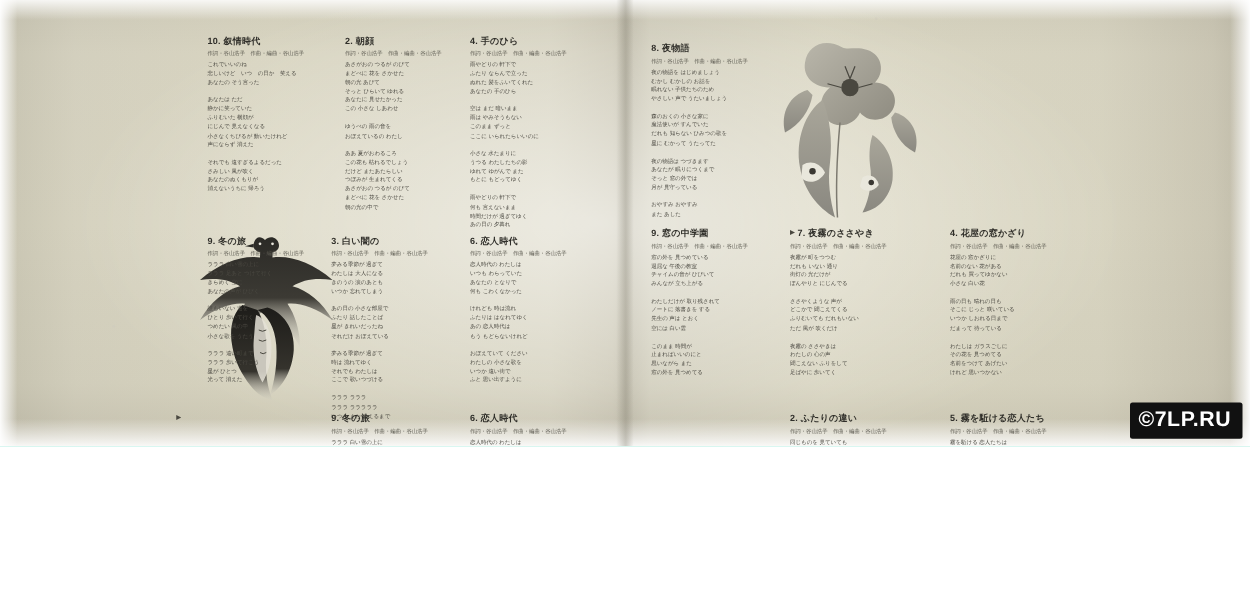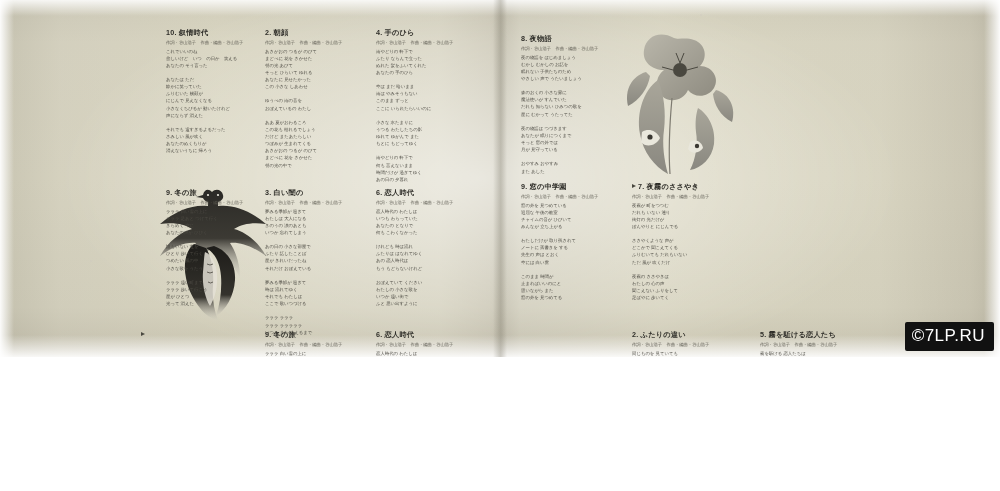--- a/index.html
+++ b/index.html
@@ -23,21 +23,21 @@
   .blk-title{font-size:7.2px;font-weight:bold;letter-spacing:.2px;color:#2f2e29;white-space:nowrap;}
   .blk-credit{font-size:4.3px;color:#5a584f;margin-top:1.5px;white-space:nowrap;}
   .lyrics{margin-top:3px;font-size:4.4px;line-height:1.62;color:#4c4a43;white-space:pre-wrap;}
   .lyrics.wide{font-size:4.5px;line-height:1.7;}
   .mark{display:inline-block;width:0;height:0;border-left:4px solid #4a4840;border-top:2.4px solid transparent;border-bottom:2.4px solid transparent;margin-right:2px;vertical-align:1px;}
 
   
   .art-raven{position:absolute;left:150px;top:186px;width:124px;height:136px;}
   .art-flower{position:absolute;left:612px;top:20px;width:126px;height:158px;}
 
-  .watermark{position:absolute;right:6px;bottom:6px;background:#111;color:#fff;font-weight:normal;
+  .watermark{position:absolute;right:6px;bottom:6px;background:#111;color:#fff;font-weight:bold;
     font-size:17px;letter-spacing:.5px;padding:4px 9px 5px 7px;border-radius:2px;font-family:"Liberation Sans",sans-serif;}
   .speck{position:absolute;background:#cfccc0;border-radius:50%;opacity:.5;}
 </style>
 </head>
 <body>
 
 <div class="scan">
   <div class="paper"></div>
   <div class="edge-top"></div>
   <div class="edge-bottom"></div>
@@ -106,21 +106,21 @@
 ひとり 歩いて行く
 つめたい 風の中
 小さな歌を うたう
 
 ラララ 遠い町まで
 ラララ 歩いて行こう
 星が ひとつ
 光って 消えた</div>
   </div>
 
-  <div class="block" style="left:265px;top:28px;width:82px;">
+  <div class="block" style="left:276px;top:28px;width:82px;">
     <div class="blk-title"><span>2.</span> <span>朝顔</span></div>
     <div class="blk-credit">作詞・谷山浩子　作曲・編曲・谷山浩子</div>
     <div class="lyrics">あさがおの つるが のびて
 まどべに 花を さかせた
 朝の光 あびて
 そっと ひらいて ゆれる
 あなたに 見せたかった
 この 小さな しあわせ
 
 ゆうべの 雨の音を
@@ -351,20 +351,38 @@
 ちがうから さみしくて
 ちがうから いとおしい
 
 いつか わかりあえる日が
 来るのかどうか 知らない
 けれど 今日も となりで
 おなじ 空を見ている</div>
   </div>
 
 
+  <div class="block" style="left:760px;top:182px;width:96px;">
+    <div class="blk-title"><span>4.</span> <span>花屋の窓かざり</span></div>
+    <div class="blk-credit">作詞・谷山浩子　作曲・編曲・谷山浩子</div>
+    <div class="lyrics">花屋の 窓かざりに
+名前のない 花がある
+だれも 買ってゆかない
+小さな 白い花
+
+雨の日も 晴れの日も
+そこに じっと 咲いている
+いつか しおれる日まで
+だまって 待っている
+
+わたしは ガラスごしに
+その花を 見つめてる
+名前をつけて あげたい
+けれど 思いつかない</div>
+  </div>
 
   <div class="block" style="left:760px;top:330px;width:110px;">
     <div class="blk-title"><span>5.</span> <span>霧を駈ける恋人たち</span></div>
     <div class="blk-credit">作詞・谷山浩子　作曲・編曲・谷山浩子</div>
     <div class="lyrics">霧を駈ける 恋人たちは
 ふりむかずに 走ってゆく
 白い闇の むこうがわに
 何があるか 知らないまま
 
 手をつないで はなさないで

